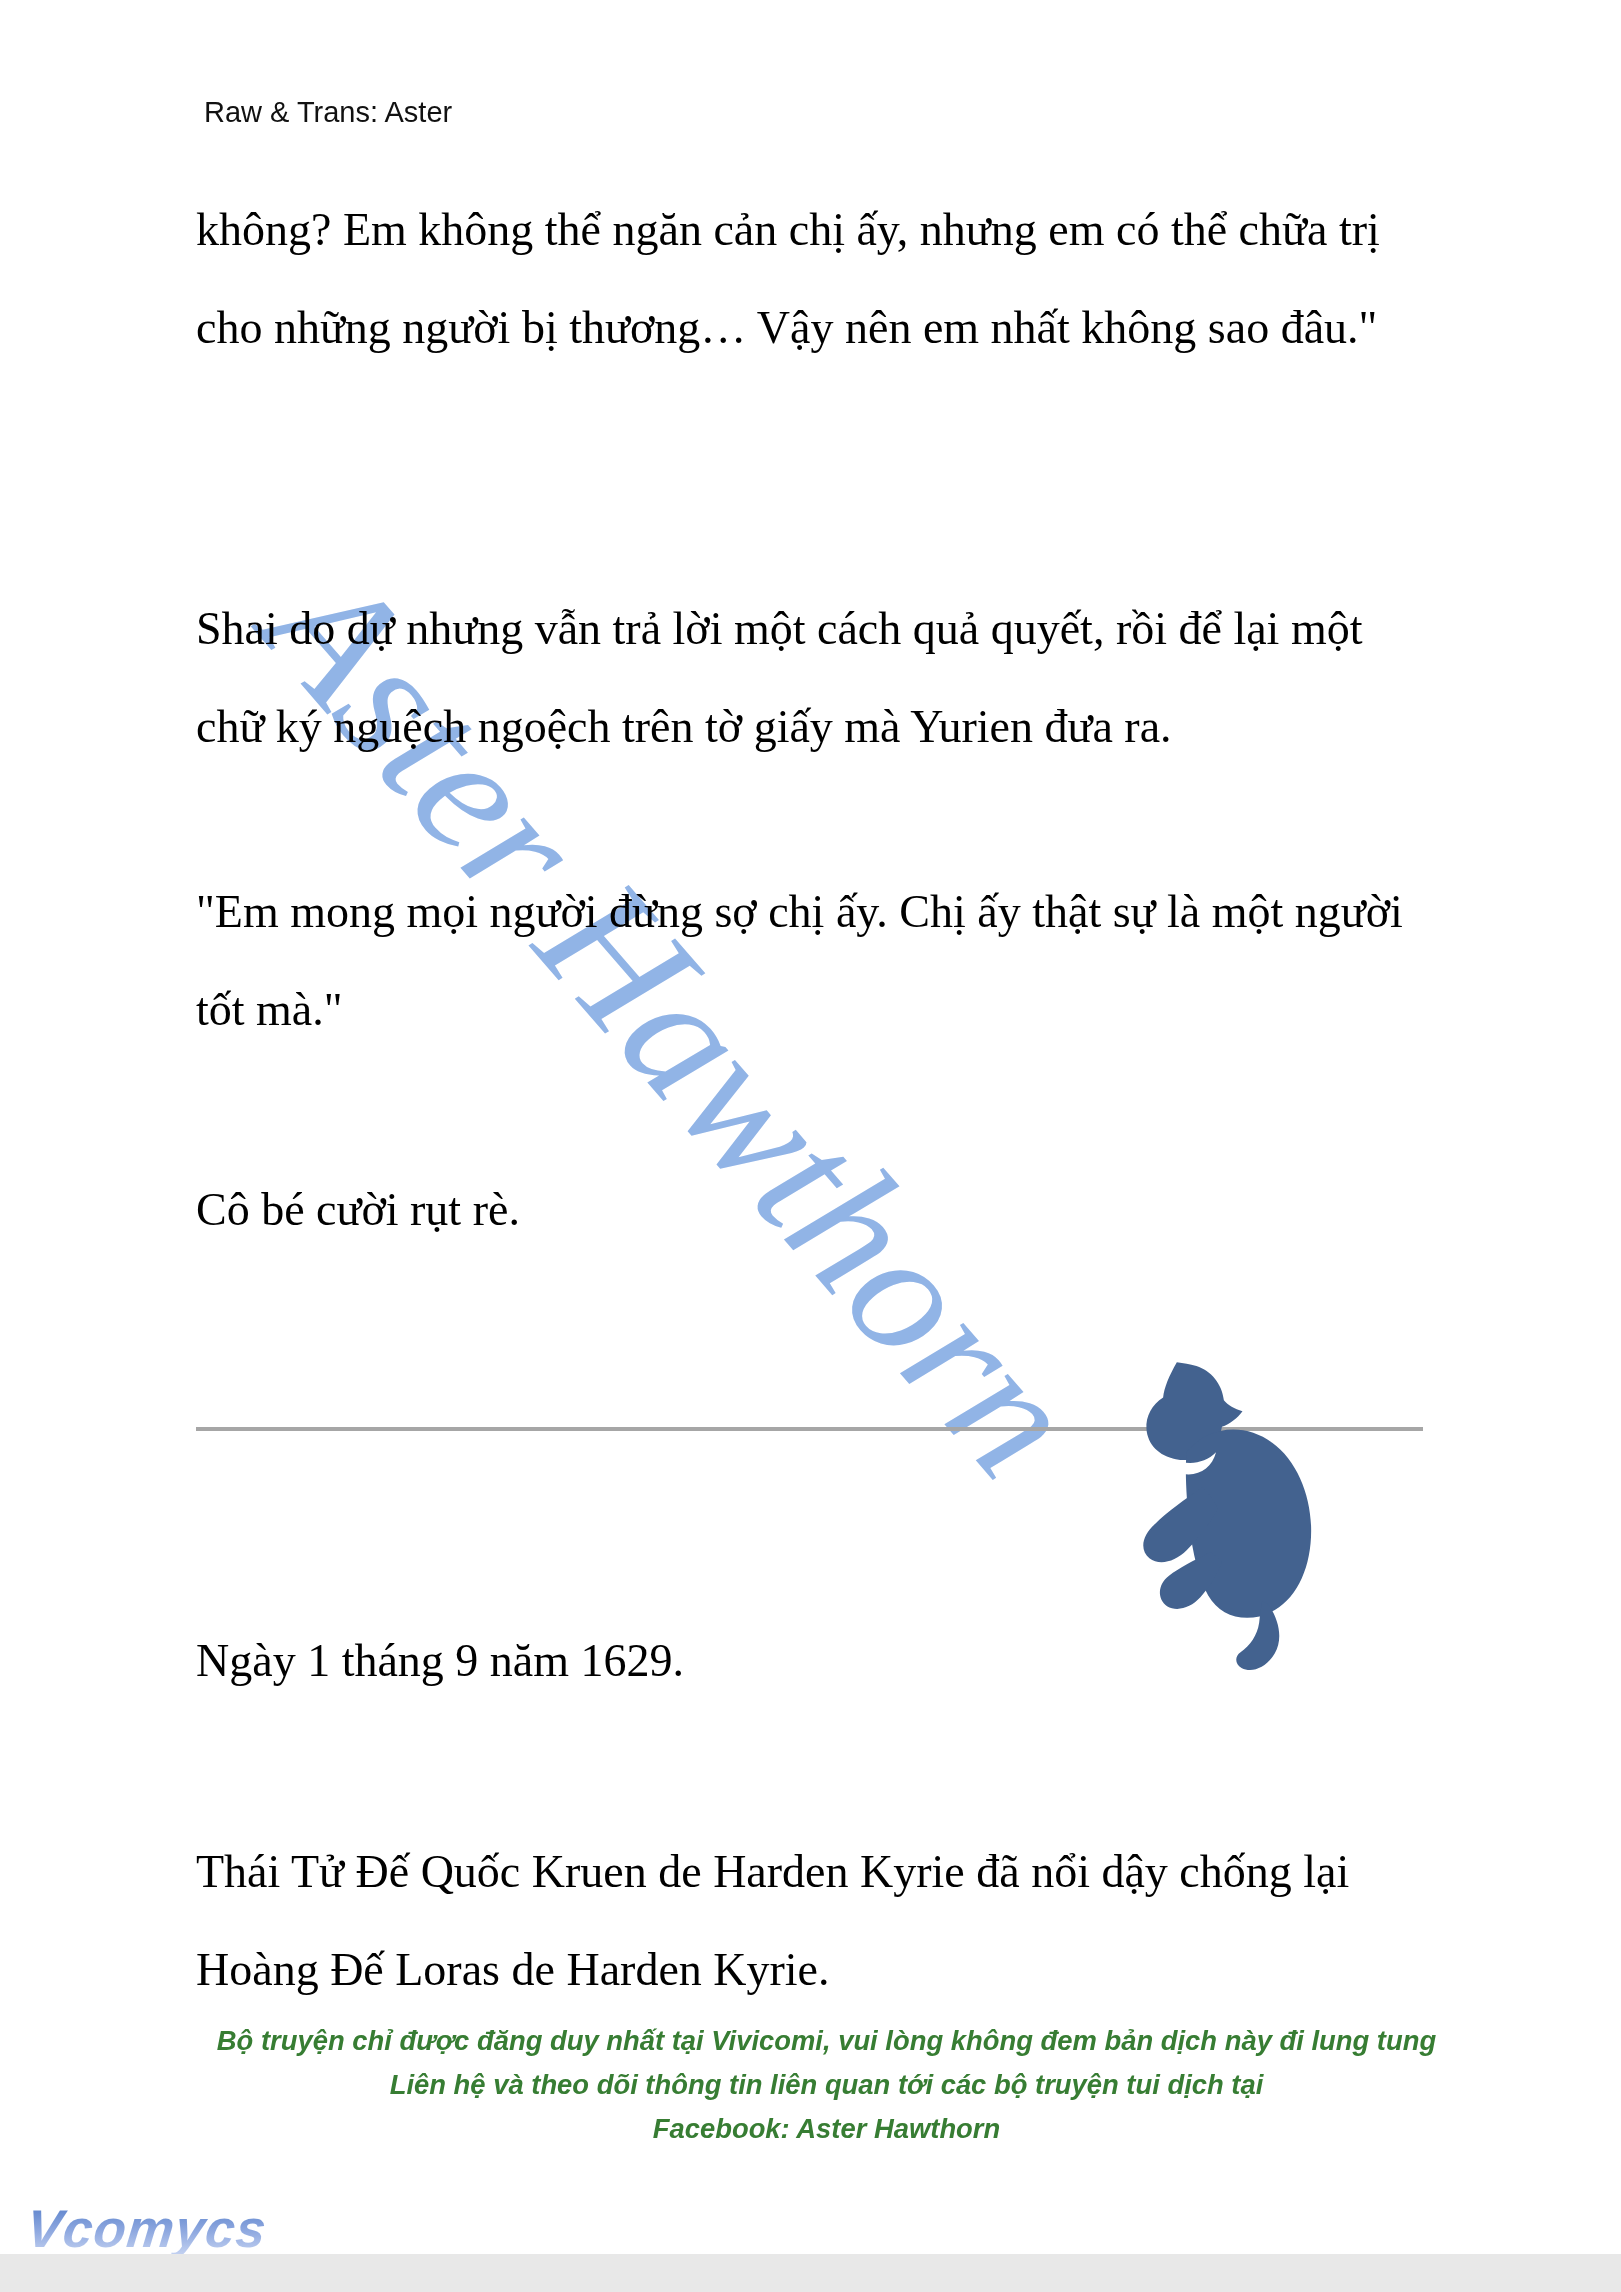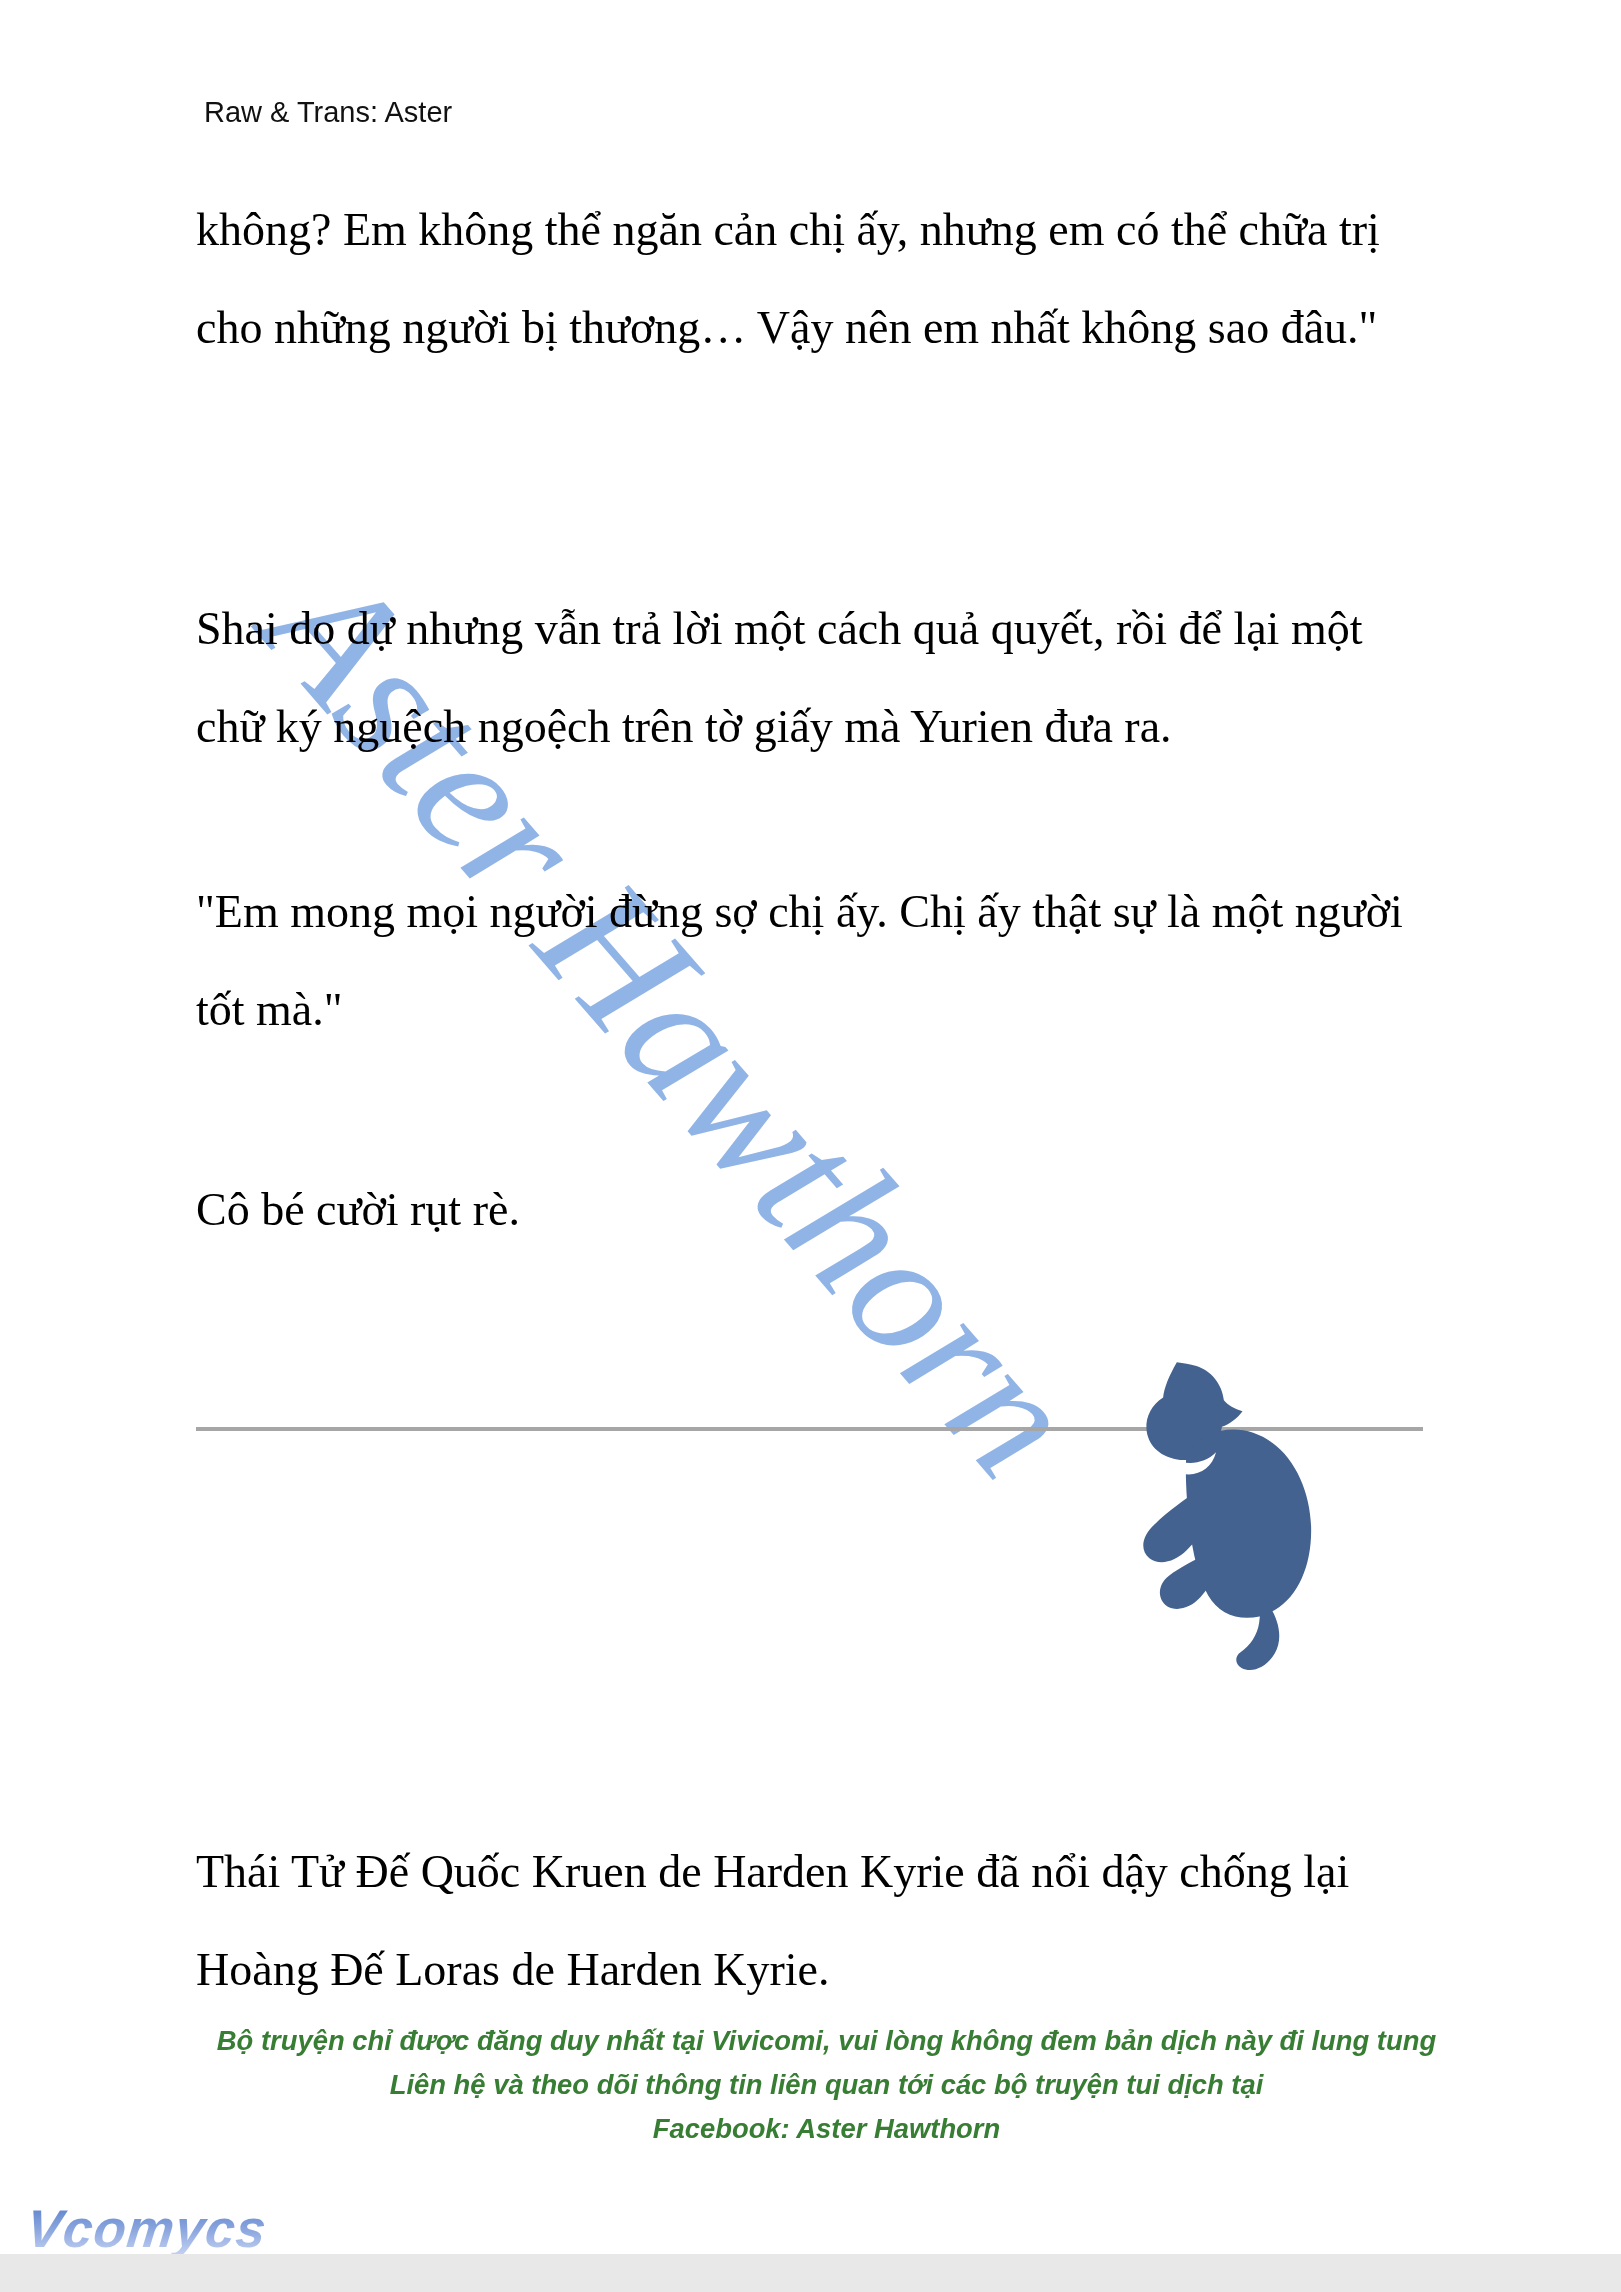--- a/index.html
+++ b/index.html
@@ -115,20 +115,21 @@
   <div class="credit">Raw &amp; Trans: Aster</div>
 
   <div class="watermark">Aster Hawthorn</div>
 
   <div class="divider"></div>
 
   <div class="para p0">không? Em không thể ngăn cản chị ấy, nhưng em có thể chữa trị cho những người bị thương… Vậy nên em nhất không sao đâu."</div>
   <div class="para p1">Shai do dự nhưng vẫn trả lời một cách quả quyết, rồi để lại một chữ ký nguệch ngoệch trên tờ giấy mà Yurien đưa ra.</div>
   <div class="para p2">"Em mong mọi người đừng sợ chị ấy. Chị ấy thật sự là một người tốt mà."</div>
   <div class="para p3">Cô bé cười rụt rè.</div>
+  <div class="para p4">Ngày 1 tháng 9 năm 1629.</div>
   <div class="para p5">Thái Tử Đế Quốc Kruen de Harden Kyrie đã nổi dậy chống lại Hoàng Đế Loras de Harden Kyrie.</div>
 
   <svg class="cat" viewBox="0 0 200 315" xmlns="http://www.w3.org/2000/svg" aria-hidden="true">
     <g fill="#43628f">
 
       <path d="M58,0 C50,14 45,26 44,36 C33,43 26,55 27,68 C28,84 40,96 57,99
                C72,102 86,97 95,87 C100,81 103,73 104,66
                C112,63 120,57 125,50 C117,48 110,44 106,39
                C104,22 93,9 78,4 C71,2 65,1 58,0 Z"></path>
 

